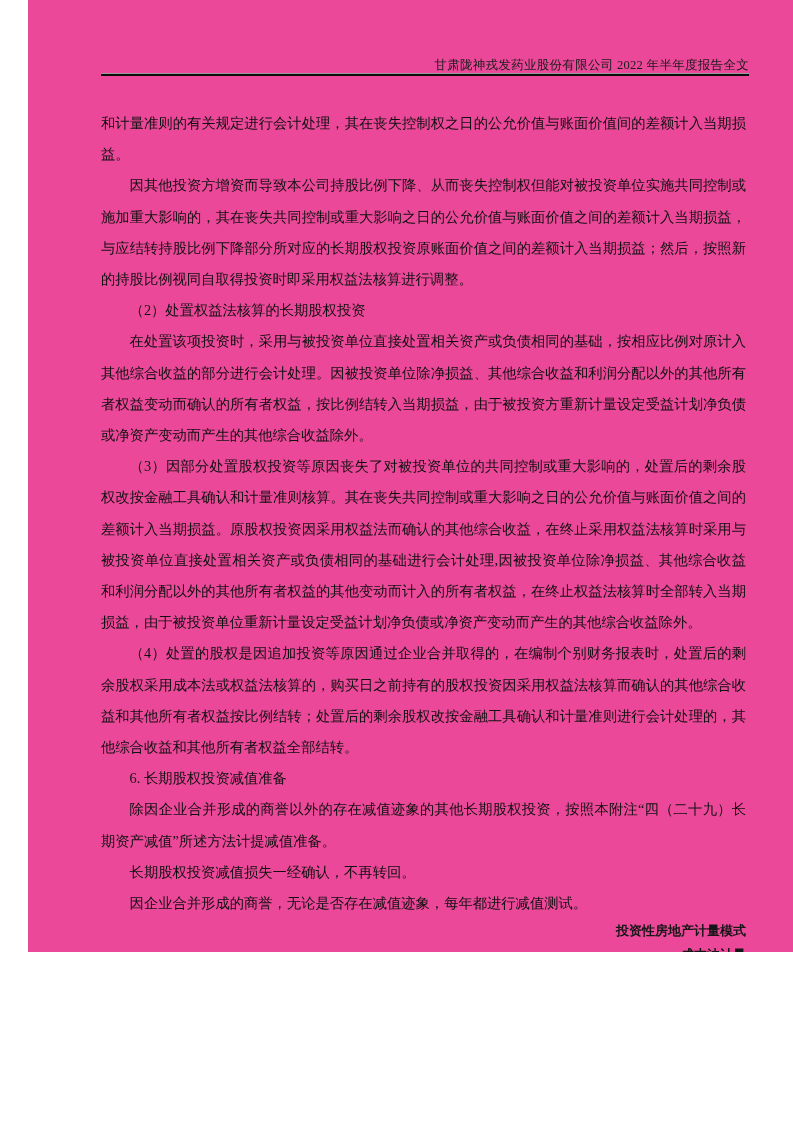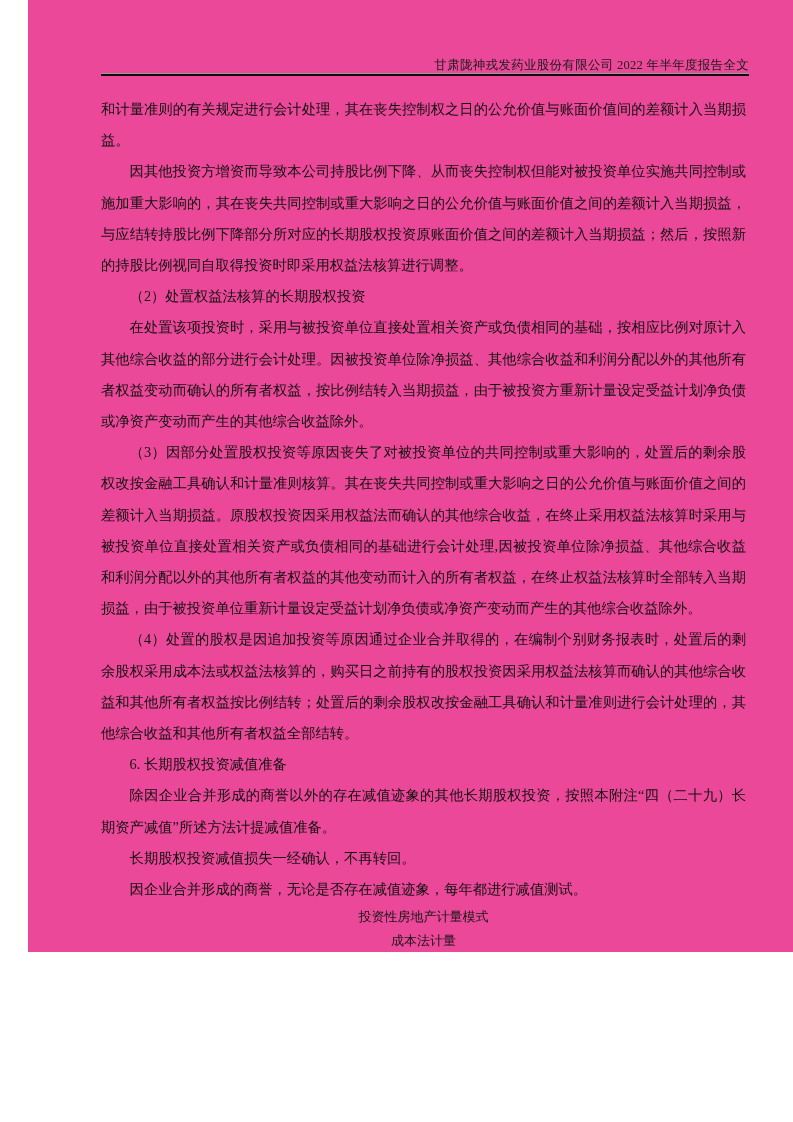--- a/index.html
+++ b/index.html
@@ -32,21 +32,21 @@
     position: absolute;
     top: 73px;
     left: 73px;
     width: 648px;
     height: 0;
     border-top: 1px solid #9a9a9a;
     border-bottom: 2px solid #0c0c0c;
   }
   .body-col {
     position: absolute;
-    top: 94px;
+    top: 108px;
     left: 73px;
     width: 645px;
     font-size: 14.3px;
     line-height: 31.2px;
     text-align: justify;
     color: #101010;
   }
   .body-col p {
     margin: 0;
     text-indent: 2em;
@@ -60,22 +60,23 @@
     font-weight: bold;
     font-size: 15px;
     line-height: 20px;
     text-indent: 0 !important;
     text-align: left;
     color: #000000;
   }
   .sub-line {
     font-size: 13px;
     line-height: 23.5px;
-    text-align: center;
+    text-align: right;
     color: #161616;
+    font-weight: bold;
   }
   .page-number {
     position: absolute;
     top: 1039px;
     left: 740px;
     width: 24px;
     text-align: center;
     font-size: 13px;
     color: #1a1a1a;
   }

